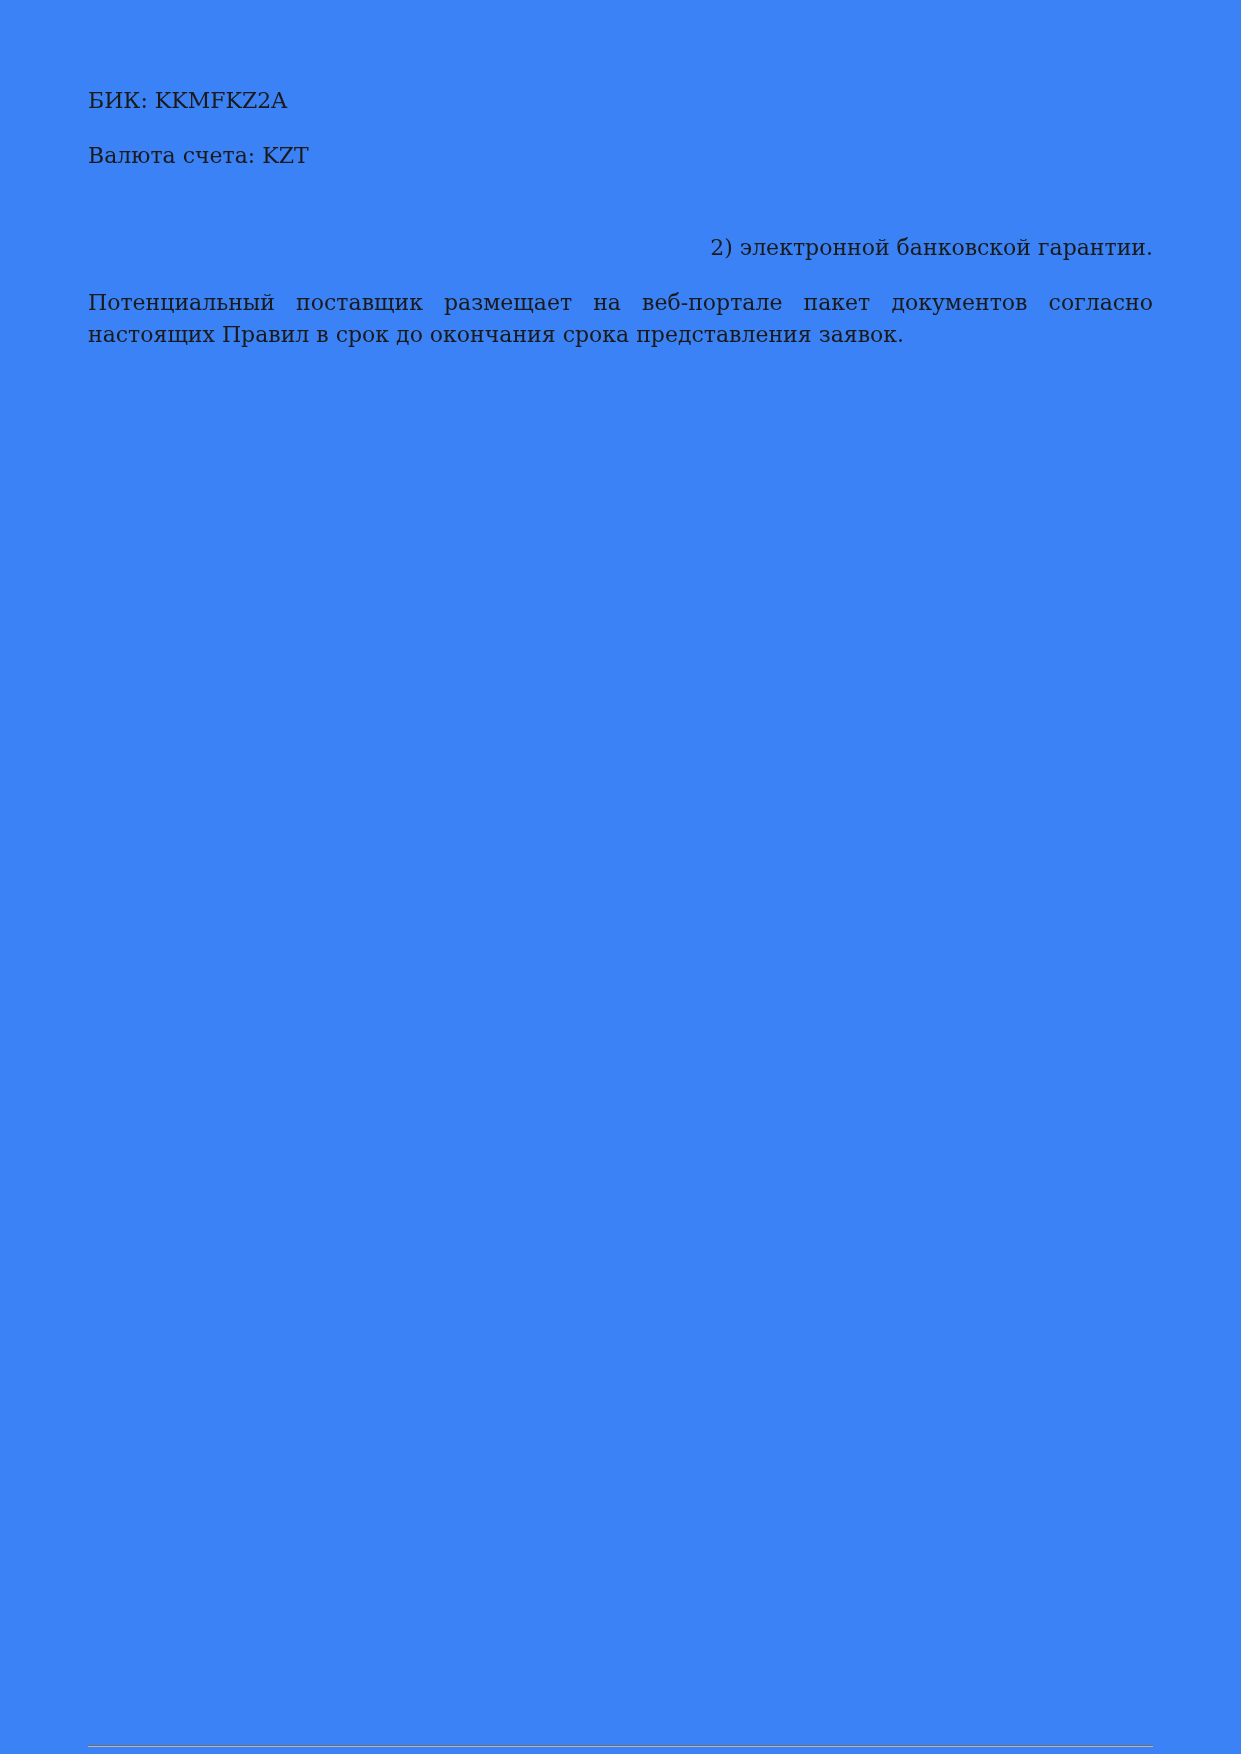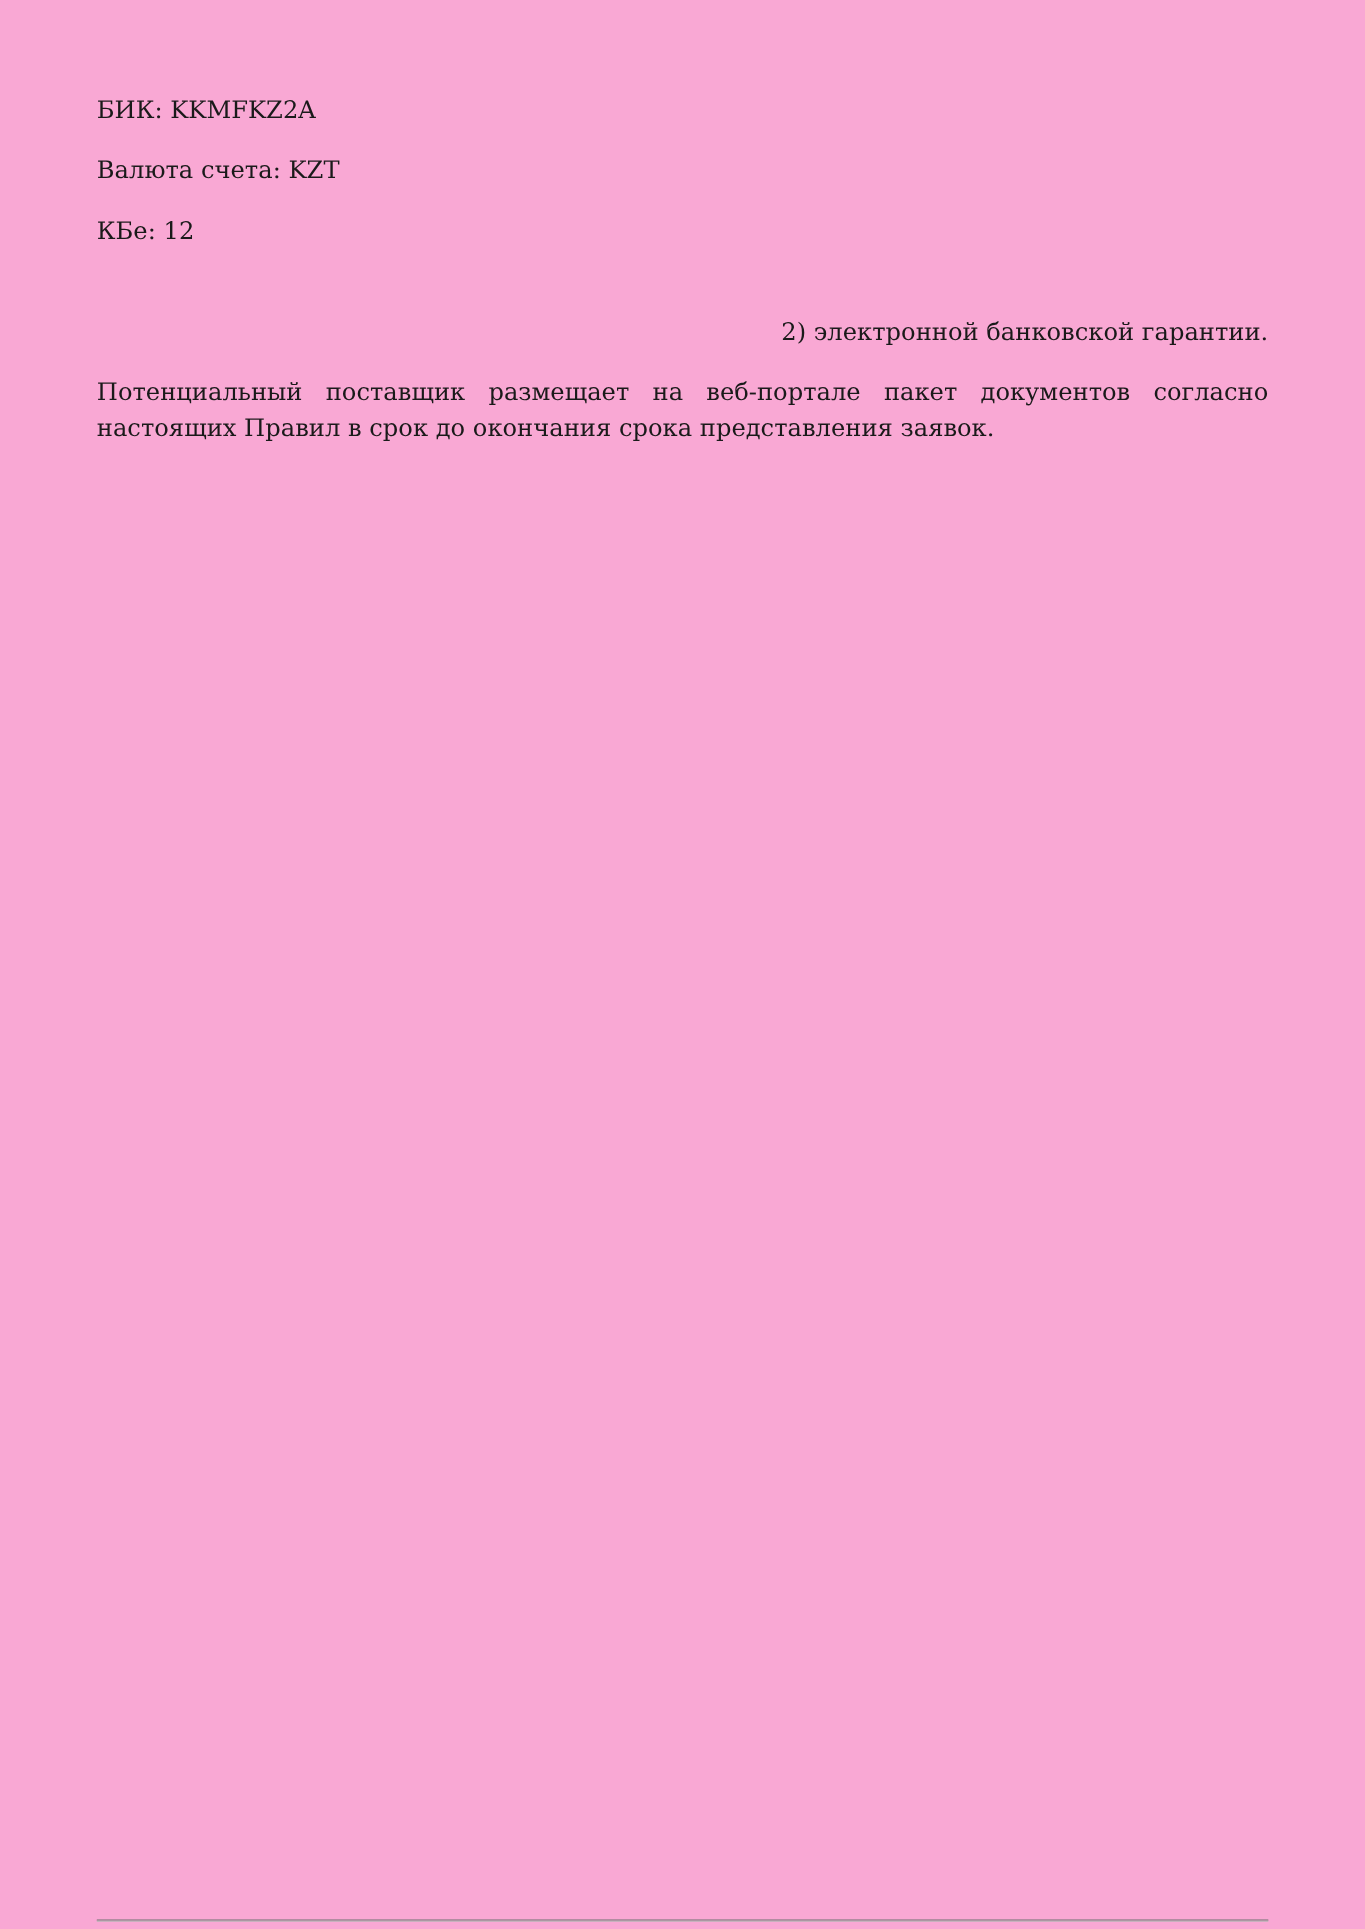--- a/index.html
+++ b/index.html
@@ -4,21 +4,21 @@
 <style>
   html, body {
     margin: 0;
     padding: 0;
     background: #ffffff;
   }
   .page {
     position: relative;
     width: 1241px;
     height: 1754px;
-    background: #f9a8d4;
+    background: #3b82f6;
     font-family: "DejaVu Serif", serif;
     color: #1a1a1a;
     overflow: hidden;
   }
   .content {
     position: absolute;
     left: 88px;
     right: 88px;
     top: 85px;
   }
@@ -57,21 +57,20 @@
     color: #1a1a1a;
   }
 </style>
 </head>
 <body>
 
 <div class="page">
   <main class="content">
     <p class="para">БИК: KKMFKZ2A</p>
     <p class="para">Валюта счета: KZT</p>
-    <p class="para">КБе: 12</p>
     <p class="para section-gap">2) электронной банковской гарантии.</p>
     <p class="para justified">Потенциальный поставщик размещает на веб-портале пакет документов согласно настоящих Правил в срок до окончания срока представления заявок.</p>
   </main>
 
   <footer class="footer">
     <hr class="footer-rule">
     <div class="page-number">6 / 6</div>
   </footer>
 </div>
 

